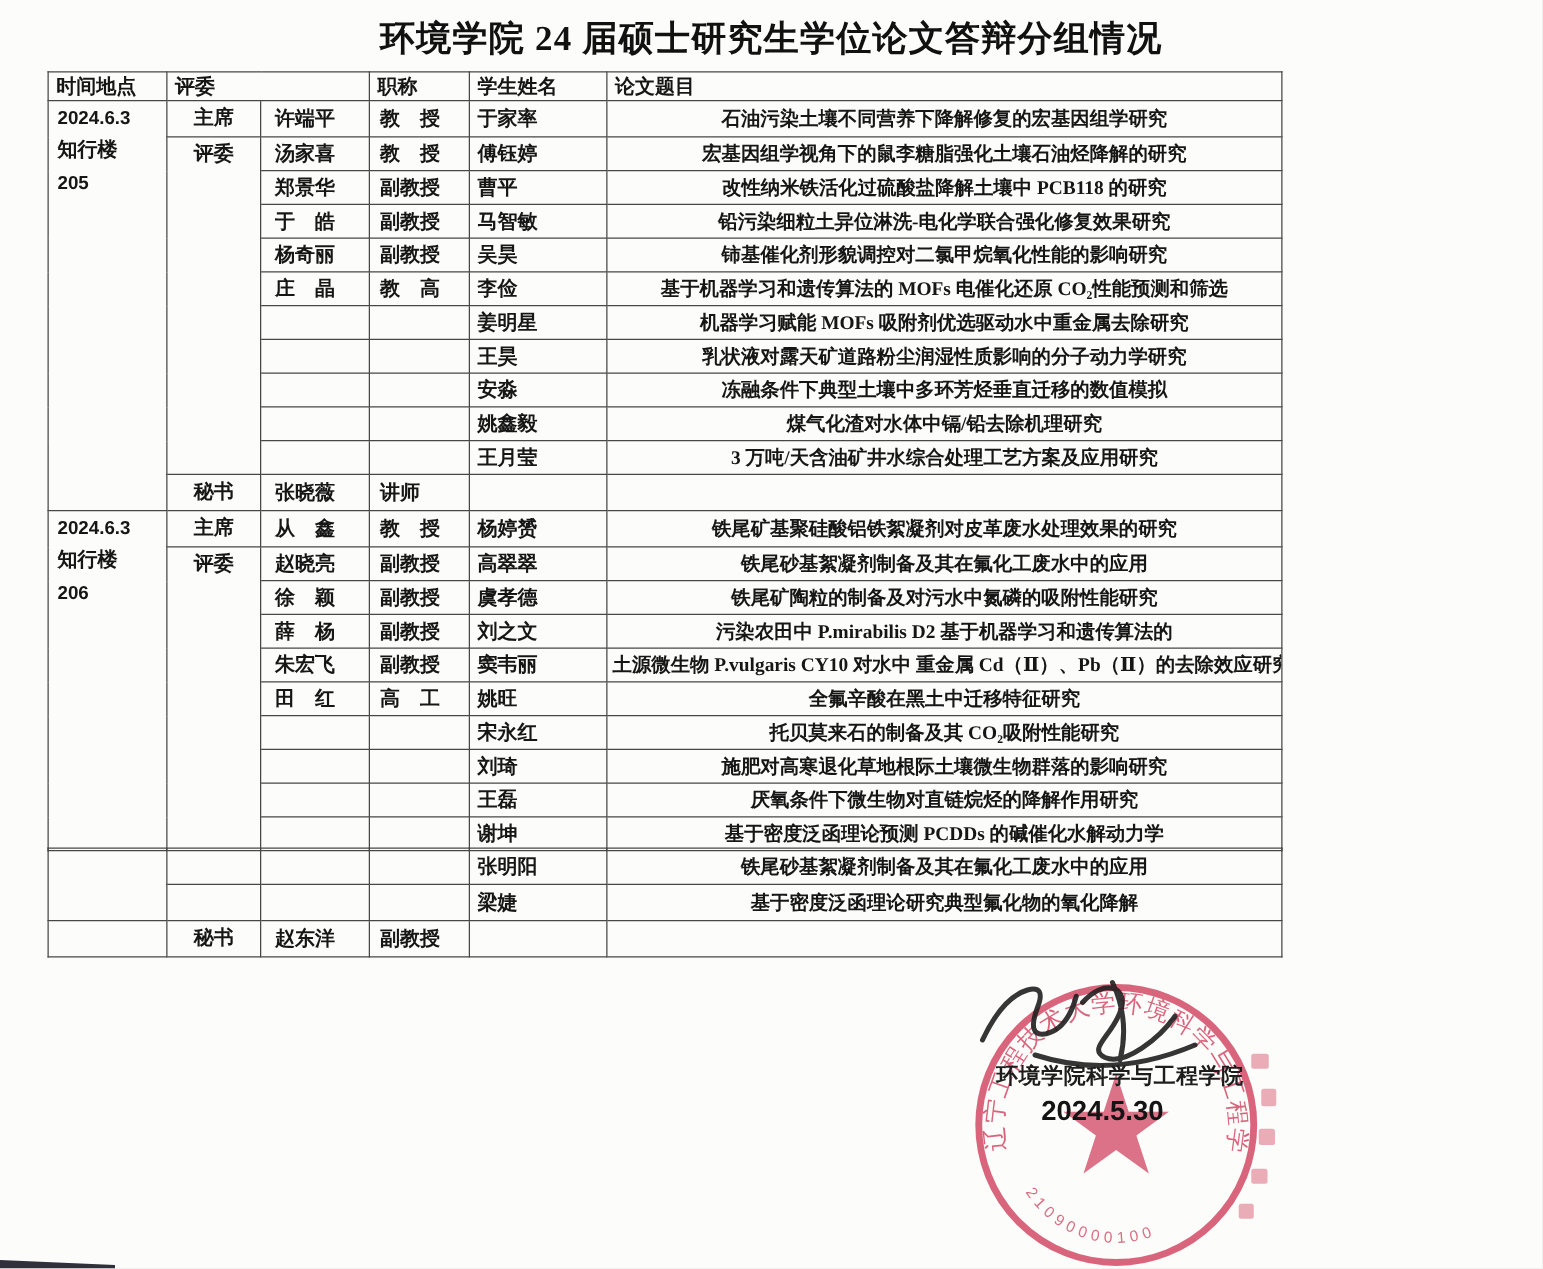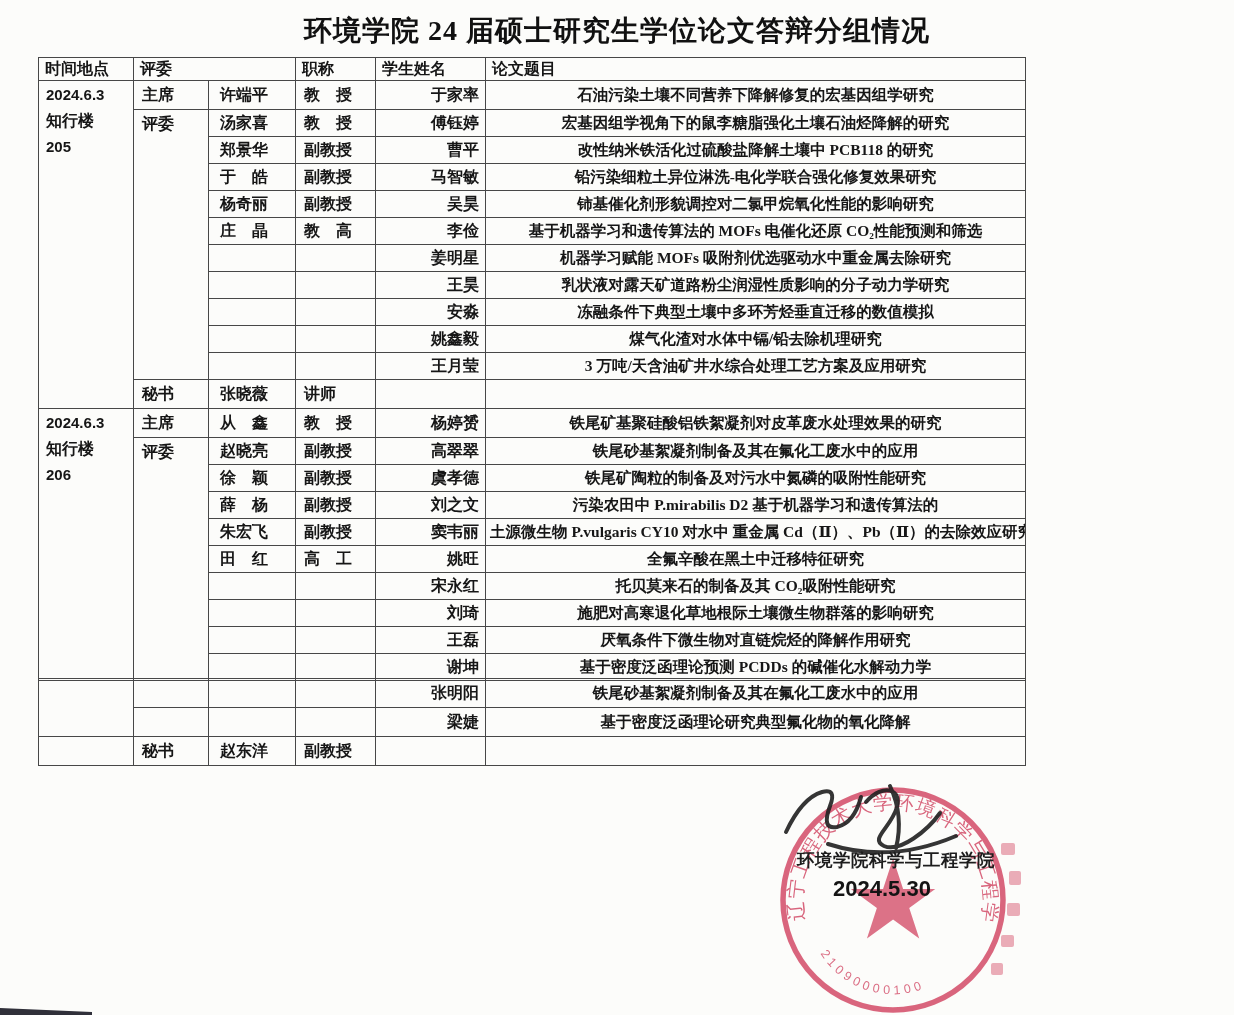--- a/index.html
+++ b/index.html
@@ -19,24 +19,24 @@
   #main-table{top:57px;}
   #appendix-table{top:678px;}
   .grid th,.grid td{
     border:1px solid #474747;height:26px;font-size:16px;font-weight:600;
     color:#161616;white-space:nowrap;overflow:hidden;padding:0 6px;
   }
   .grid th{height:22px;font-weight:600;text-align:left;font-size:16px;}
   td.c-venue{vertical-align:top;text-align:left;padding:1px 7px;}
   td.c-venue div{line-height:25px;height:26px;}
   td.c-venue .vnum{font-family:"Liberation Sans","DejaVu Sans",sans-serif;font-weight:700;font-size:15px;}
-  td.c-role{vertical-align:top;text-align:left;line-height:25px;padding:1px 8px;}
+  td.c-role{vertical-align:top;text-align:center;line-height:25px;padding:1px 8px;}
   td.c-judge{text-align:left;padding:0 11px;}
   td.c-jtitle{text-align:left;padding:0 8px;}
-  td.c-student{text-align:right;}
+  td.c-student{text-align:left;}
   td.c-thesis{text-align:center;font-size:15.5px;padding:0 4px;margin-top:25px;}
 
   .sig-block{position:absolute;left:770px;top:772px;width:250px;height:95px;z-index:3;}
   .seal{position:absolute;left:763px;top:785px;width:260px;height:230px;z-index:1;
         mix-blend-mode:multiply;opacity:.92;}
   .college-name{
     position:absolute;left:773px;top:848px;z-index:2;font-size:17.5px;
     font-weight:600;color:#1d1d1d;letter-spacing:.5px;margin-left:24px;
   }
   .approval-date{

